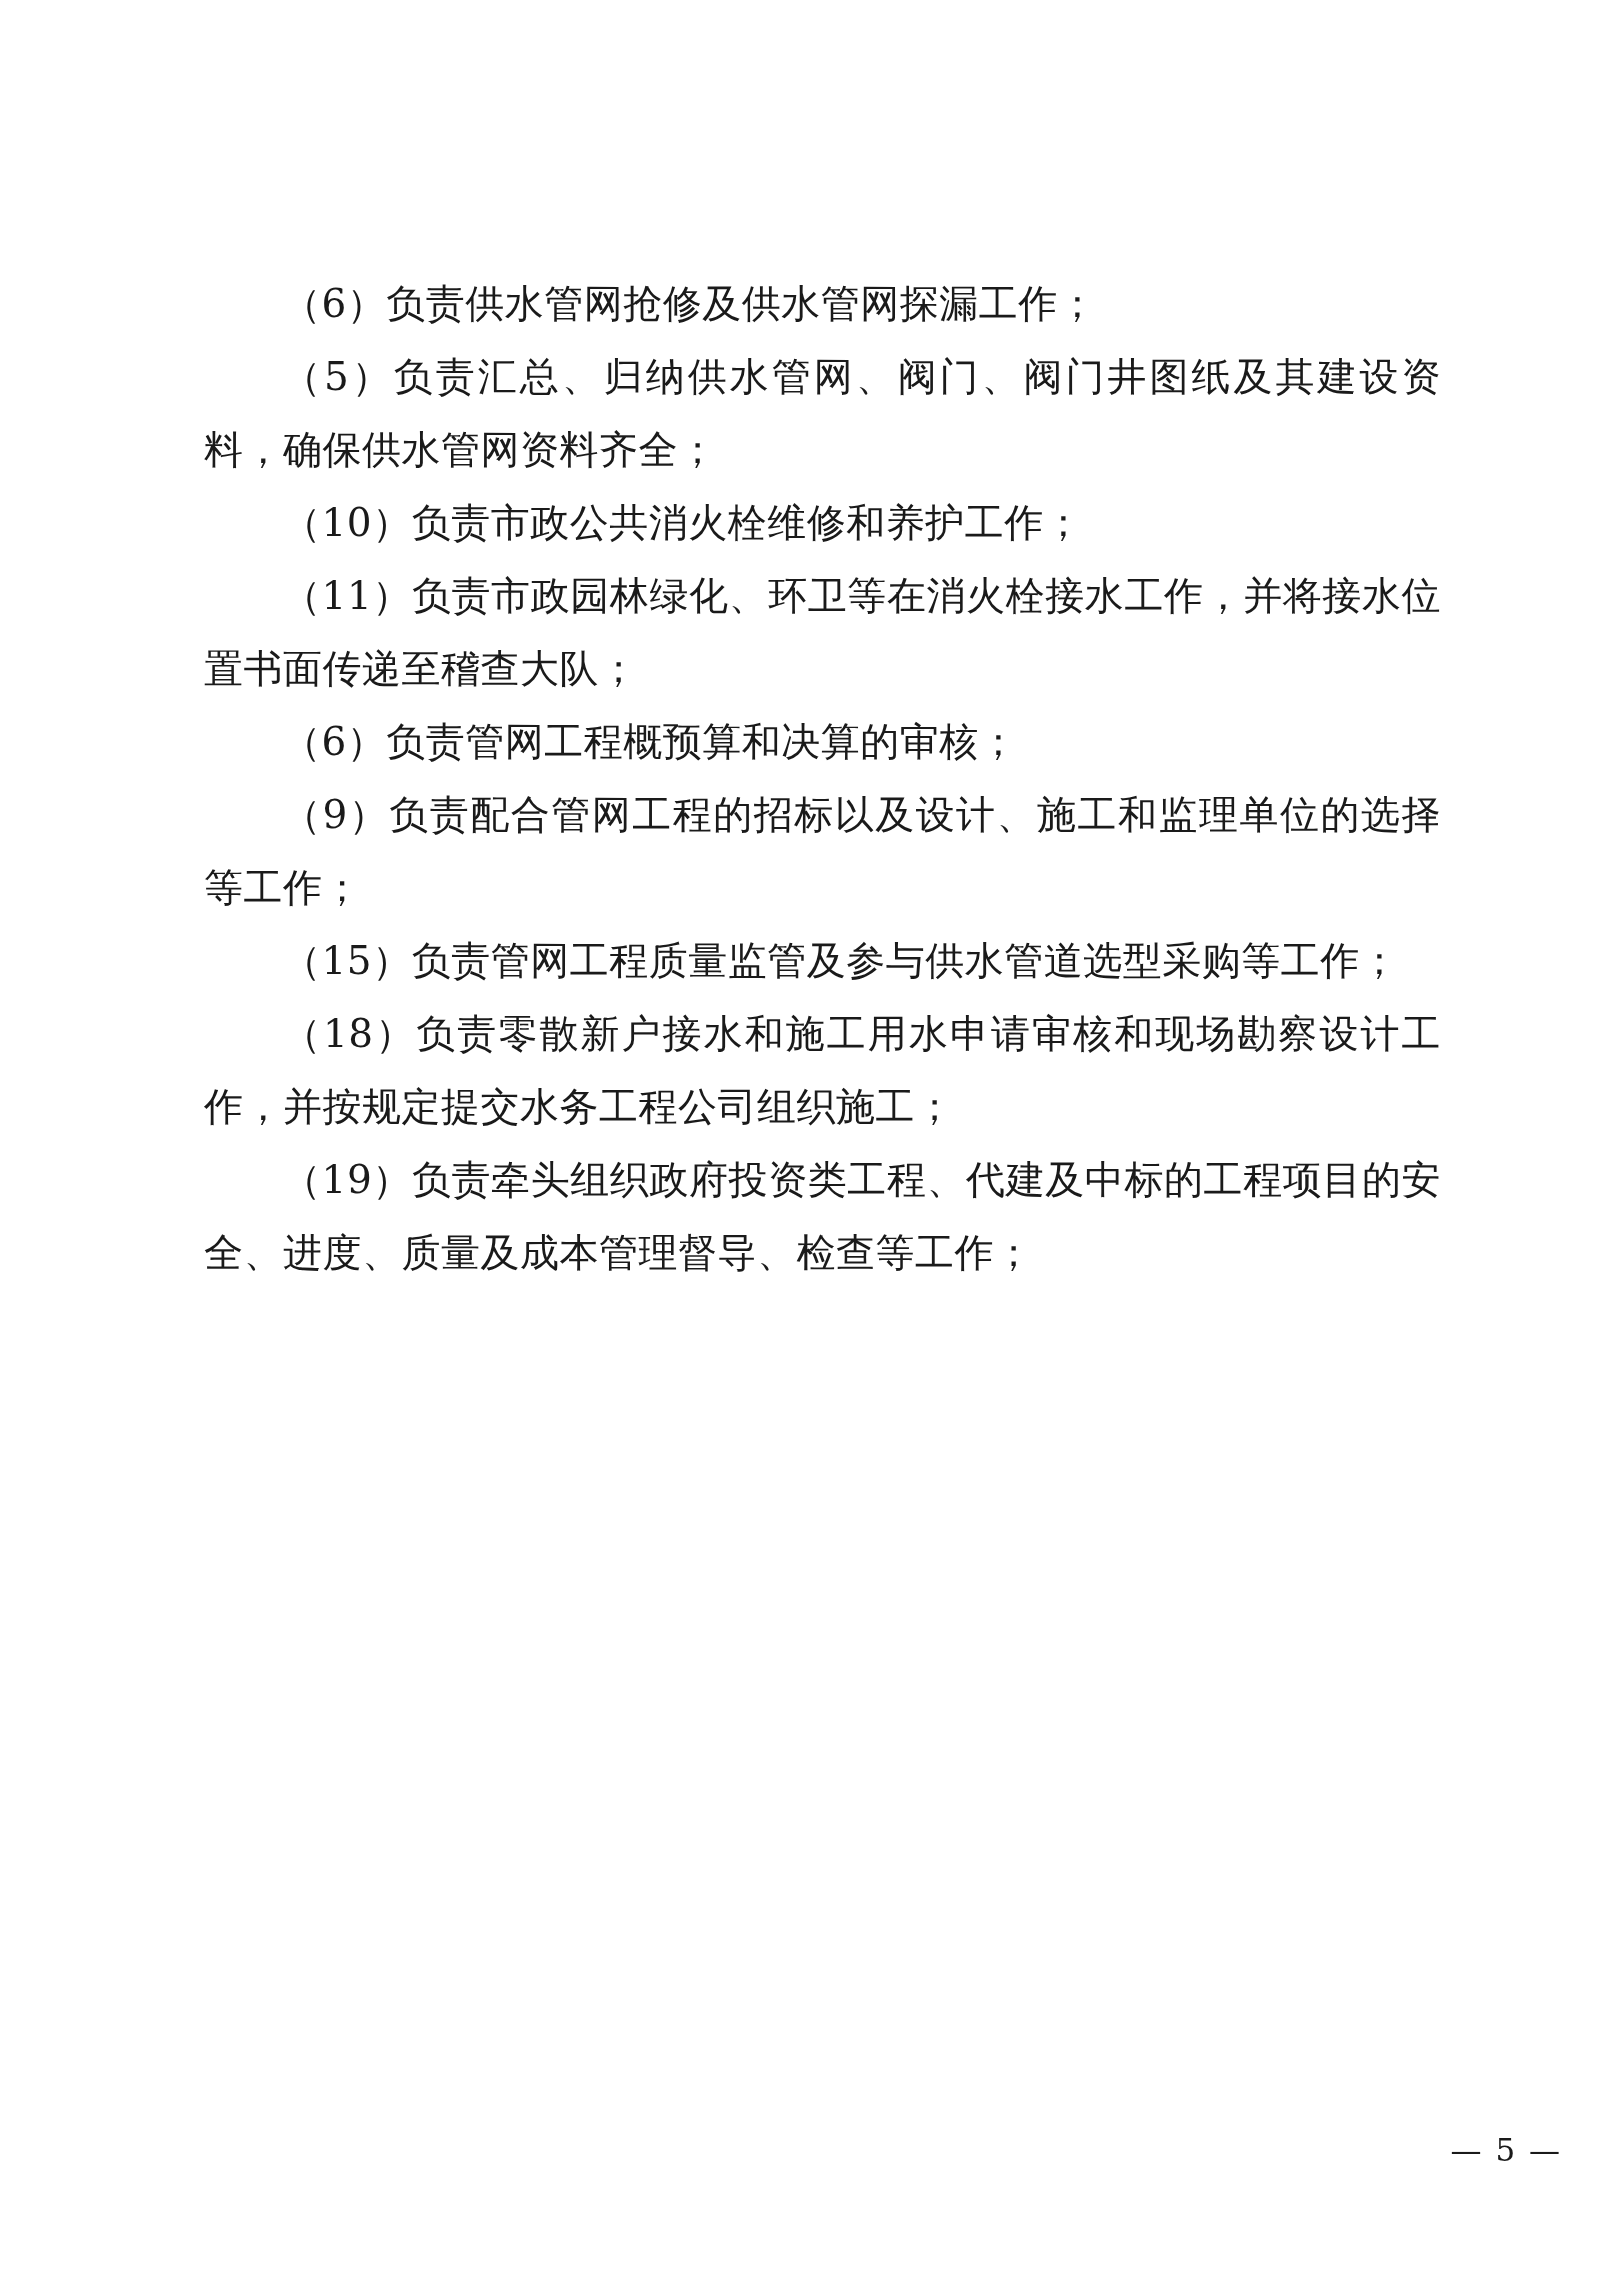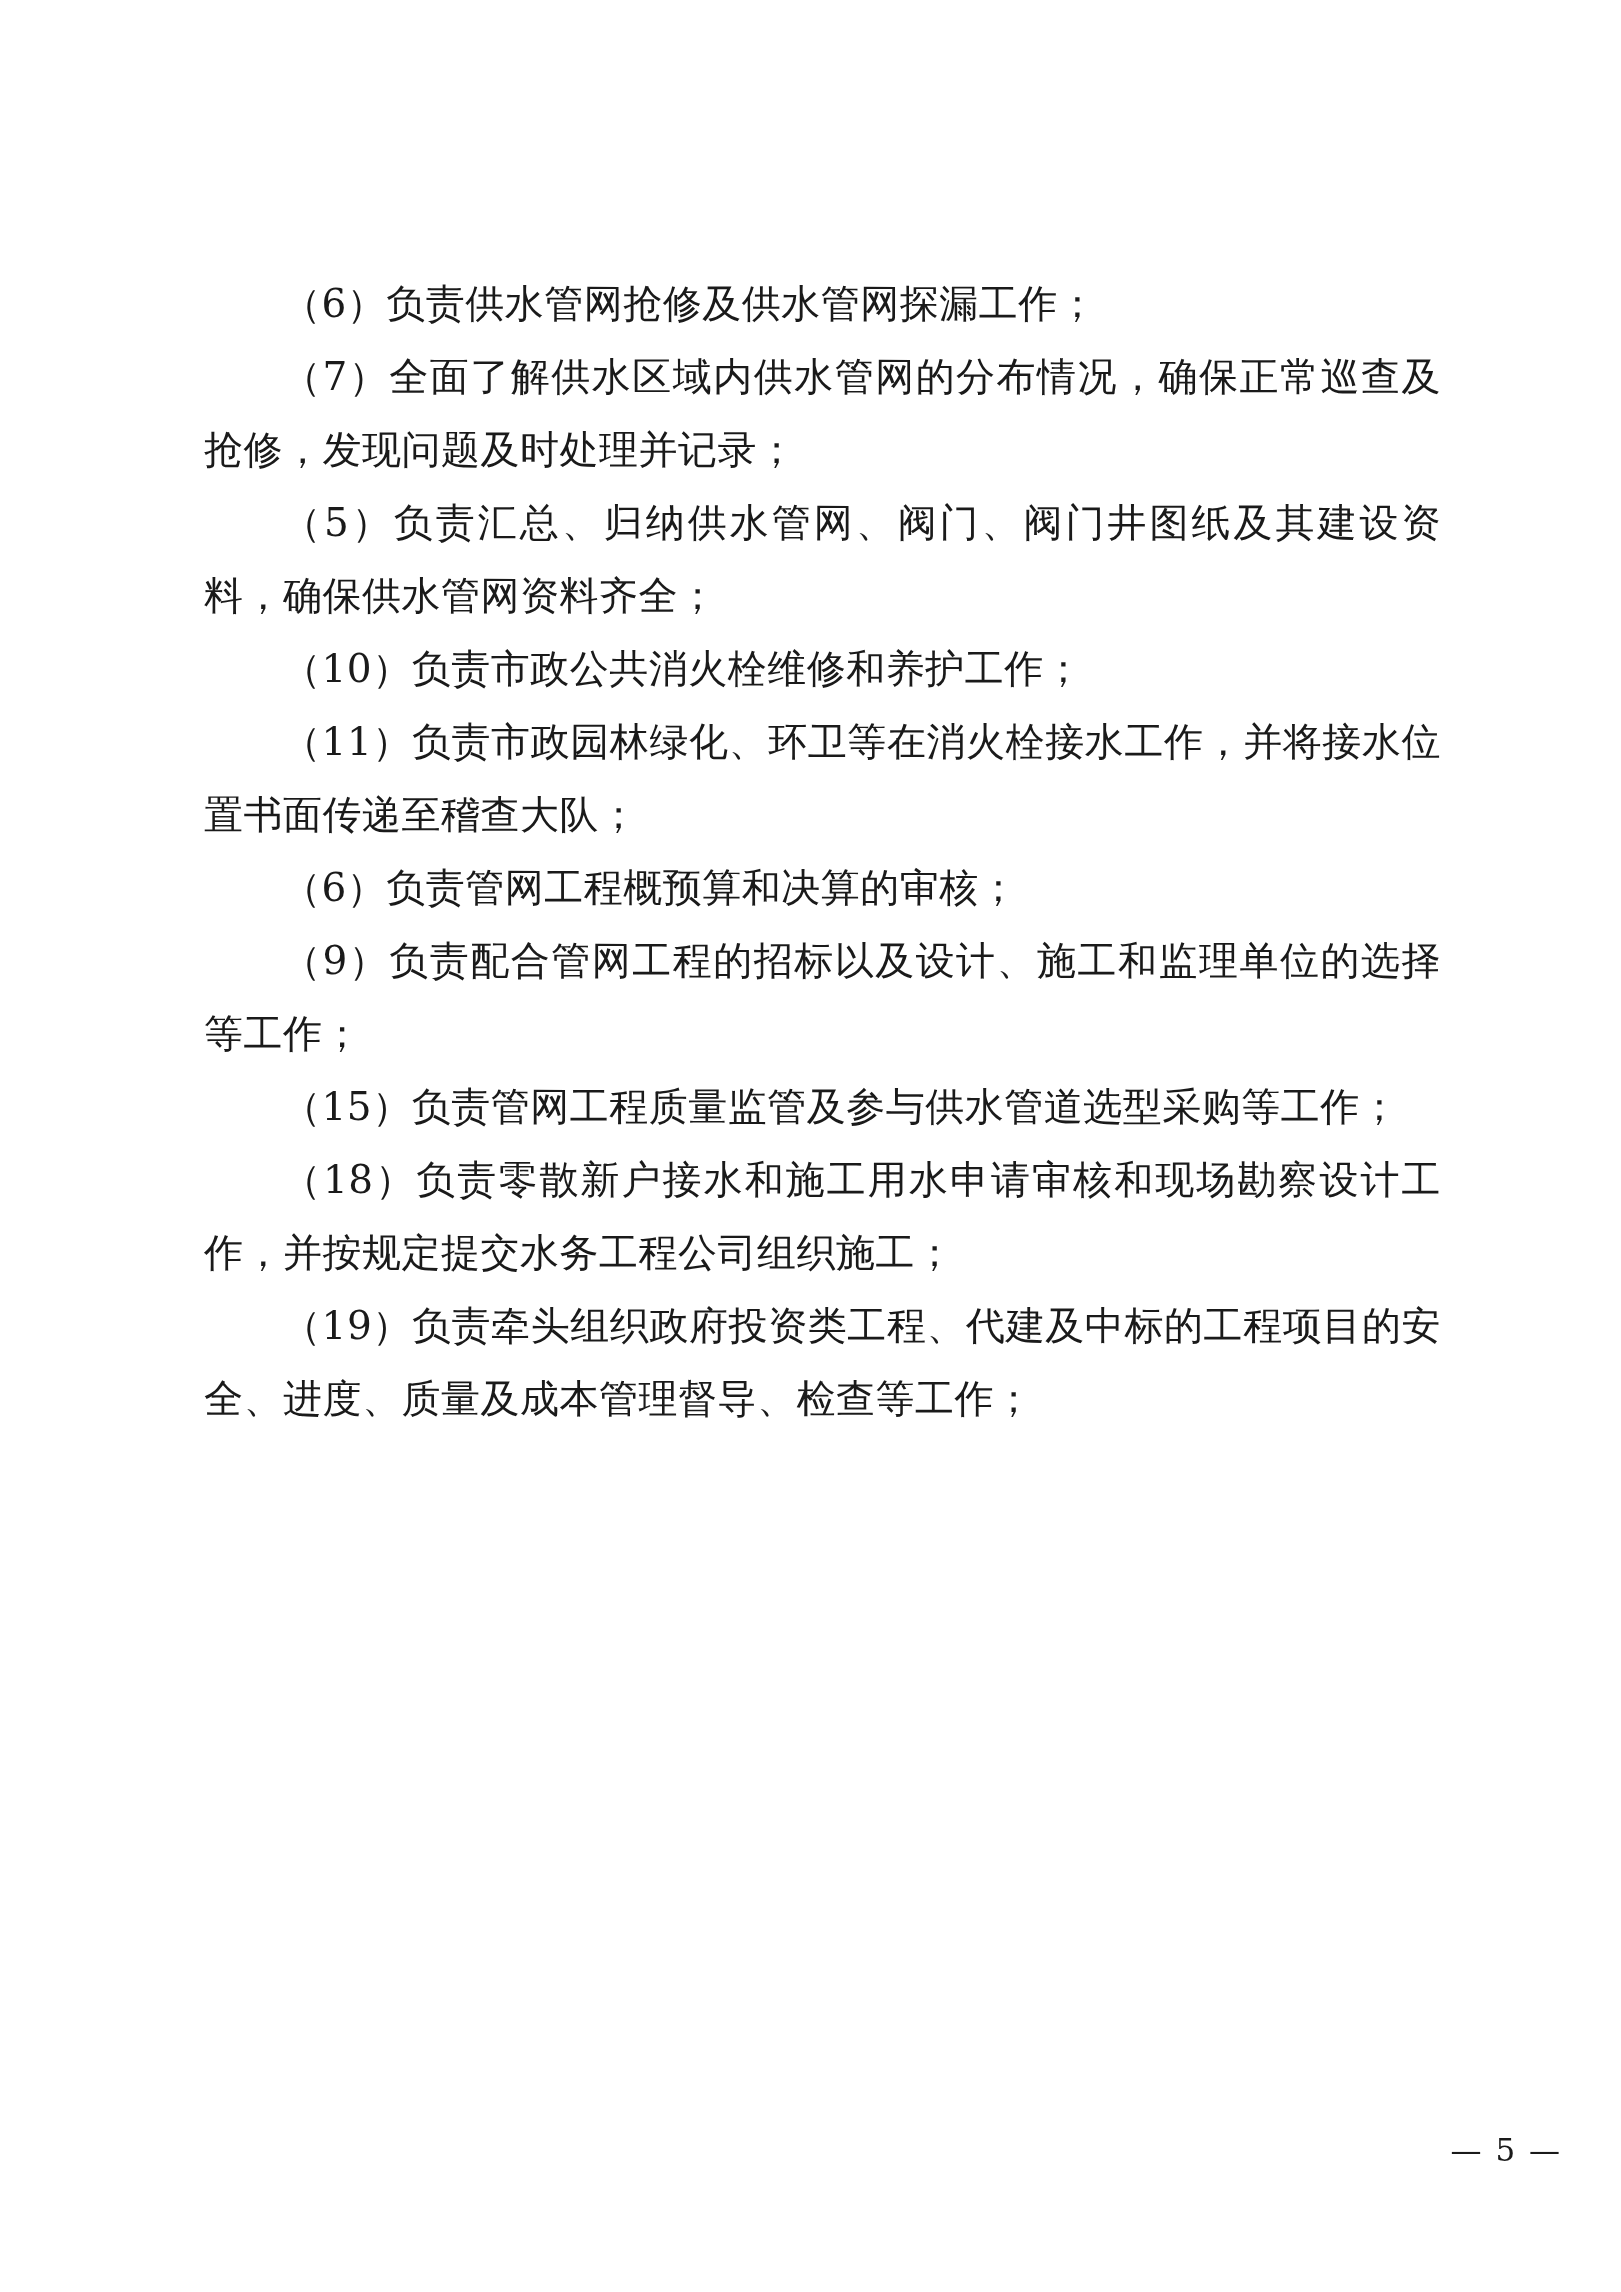--- a/index.html
+++ b/index.html
@@ -44,21 +44,20 @@
     color: #1a1a1a;
     letter-spacing: 2px;
   }
 </style>
 </head>
 <body>
 
 <div class="page">
   <div class="content">
     <p class="para">（6）负责供水管网抢修及供水管网探漏工作；</p>
-    <p class="para">（7）全面了解供水区域内供水管网的分布情况，确保正常巡查及抢修，发现问题及时处理并记录；</p>
     <p class="para">（5）负责汇总、归纳供水管网、阀门、阀门井图纸及其建设资料，确保供水管网资料齐全；</p>
     <p class="para">（10）负责市政公共消火栓维修和养护工作；</p>
     <p class="para">（11）负责市政园林绿化、环卫等在消火栓接水工作，并将接水位置书面传递至稽查大队；</p>
     <p class="para">（6）负责管网工程概预算和决算的审核；</p>
     <p class="para">（9）负责配合管网工程的招标以及设计、施工和监理单位的选择等工作；</p>
     <p class="para">（15）负责管网工程质量监管及参与供水管道选型采购等工作；</p>
     <p class="para">（18）负责零散新户接水和施工用水申请审核和现场勘察设计工作，并按规定提交水务工程公司组织施工；</p>
     <p class="para">（19）负责牵头组织政府投资类工程、代建及中标的工程项目的安全、进度、质量及成本管理督导、检查等工作；</p>
   </div>
   <div class="page-number">— 5 —</div>

